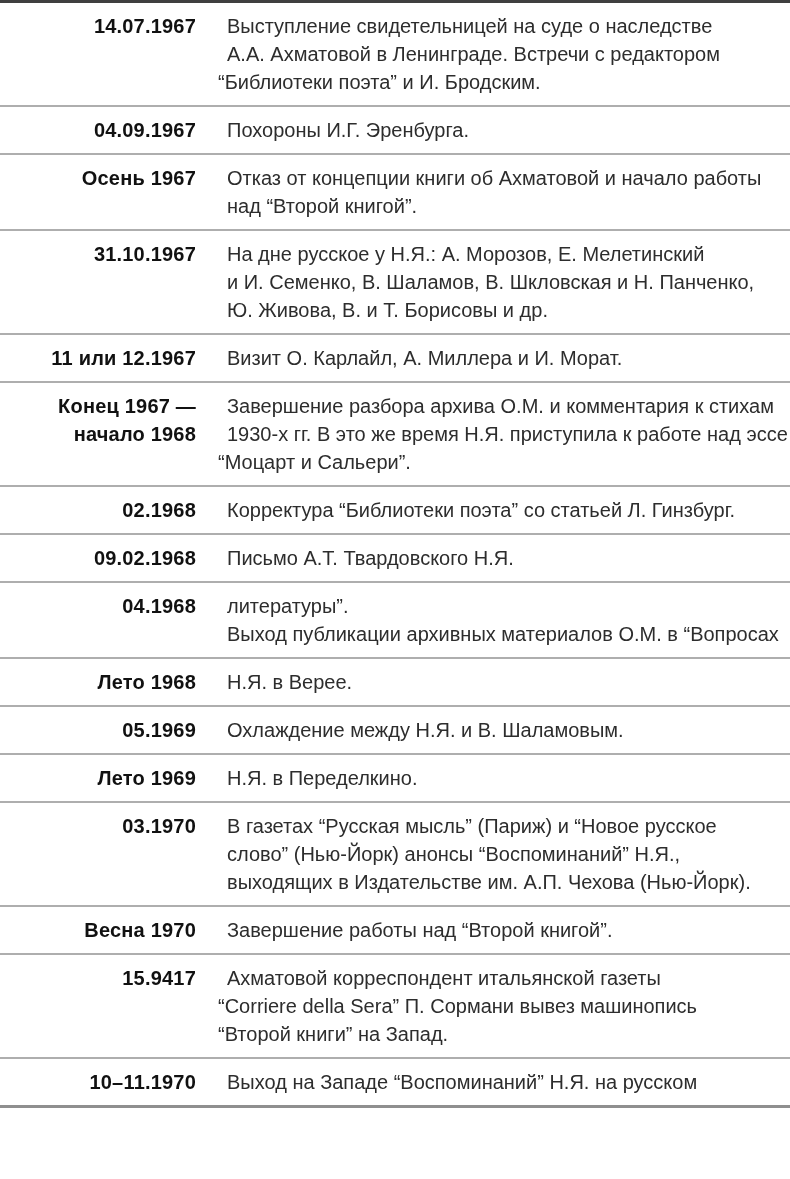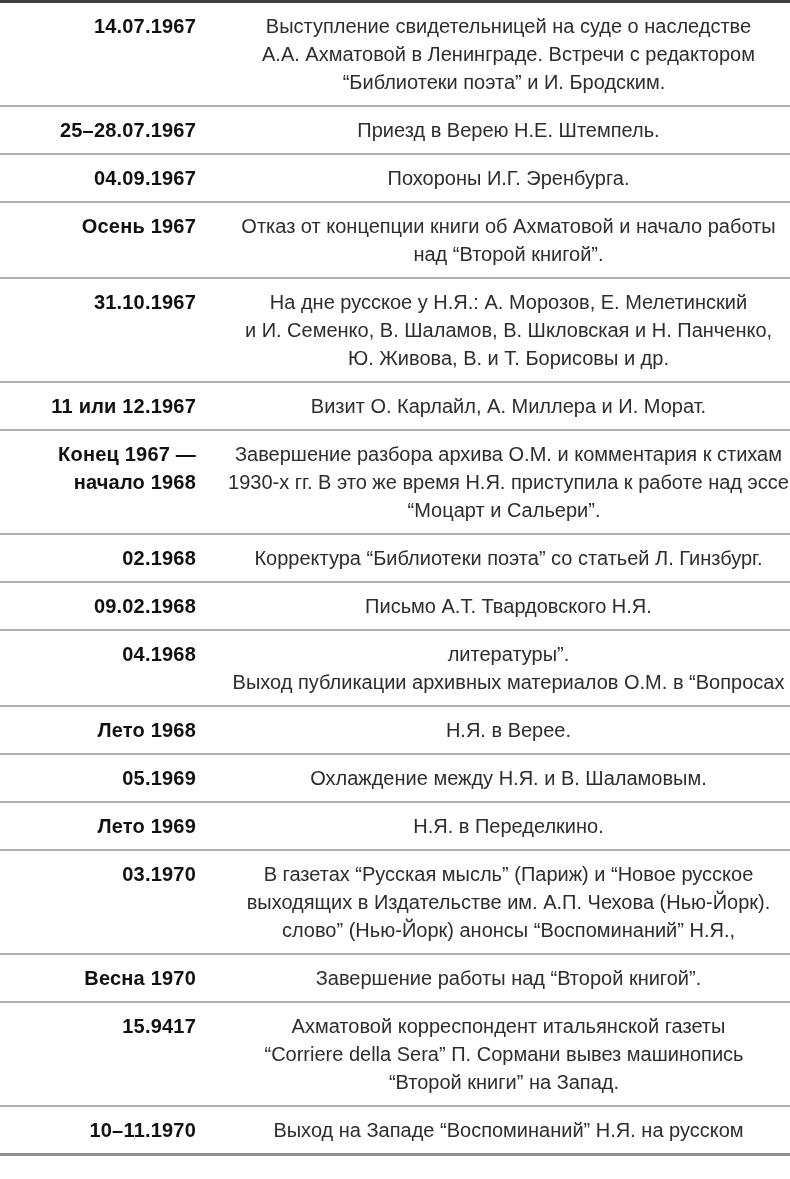--- a/index.html
+++ b/index.html
@@ -49,21 +49,20 @@
     white-space: pre-line;
     letter-spacing: 0.2px;
   }
   .body-cell {
     flex: 1 1 auto;
     padding-left: 31px;
     font-size: 20px;
     line-height: 28px;
     color: var(--body-color, #2d2d2d);
     overflow: hidden;
-    text-align: center;
   }
   .body-line {
     white-space: nowrap;
   }
   .body-line.hang {
     margin-left: -9px;
   }
 </style>
 </head>
 <body>
@@ -74,26 +73,20 @@
   <div class="row">
     <div class="date-cell">14.07.1967</div>
     <div class="body-cell">
           <div class="body-line">Выступление свидетельницей на суде о наследстве</div>
           <div class="body-line">А.А. Ахматовой в Ленинграде. Встречи с редактором</div>
           <div class="body-line hang">“Библиотеки поэта” и И. Бродским.</div>
         </div>
   </div>
 
 
-  <div class="row">
-    <div class="date-cell">25–28.07.1967</div>
-    <div class="body-cell">
-          <div class="body-line">Приезд в Верею Н.Е. Штемпель.</div>
-        </div>
-  </div>
 
   <div class="row">
     <div class="date-cell">04.09.1967</div>
     <div class="body-cell">
           <div class="body-line">Похороны И.Г. Эренбурга.</div>
         </div>
   </div>
 
   <div class="row">
     <div class="date-cell">Осень 1967</div>
@@ -169,22 +162,22 @@
     <div class="date-cell">Лето 1969</div>
     <div class="body-cell">
           <div class="body-line">Н.Я. в Переделкино.</div>
         </div>
   </div>
 
   <div class="row">
     <div class="date-cell">03.1970</div>
     <div class="body-cell">
           <div class="body-line">В газетах “Русская мысль” (Париж) и “Новое русское</div>
+          <div class="body-line">слово” (Нью-Йорк) анонсы “Воспоминаний” Н.Я.,</div>
           <div class="body-line">выходящих в Издательстве им. А.П. Чехова (Нью-Йорк).</div>
-          <div class="body-line">слово” (Нью-Йорк) анонсы “Воспоминаний” Н.Я.,</div>
         </div>
   </div>
 
   <div class="row">
     <div class="date-cell">Весна 1970</div>
     <div class="body-cell">
           <div class="body-line">Завершение работы над “Второй книгой”.</div>
         </div>
   </div>
 

